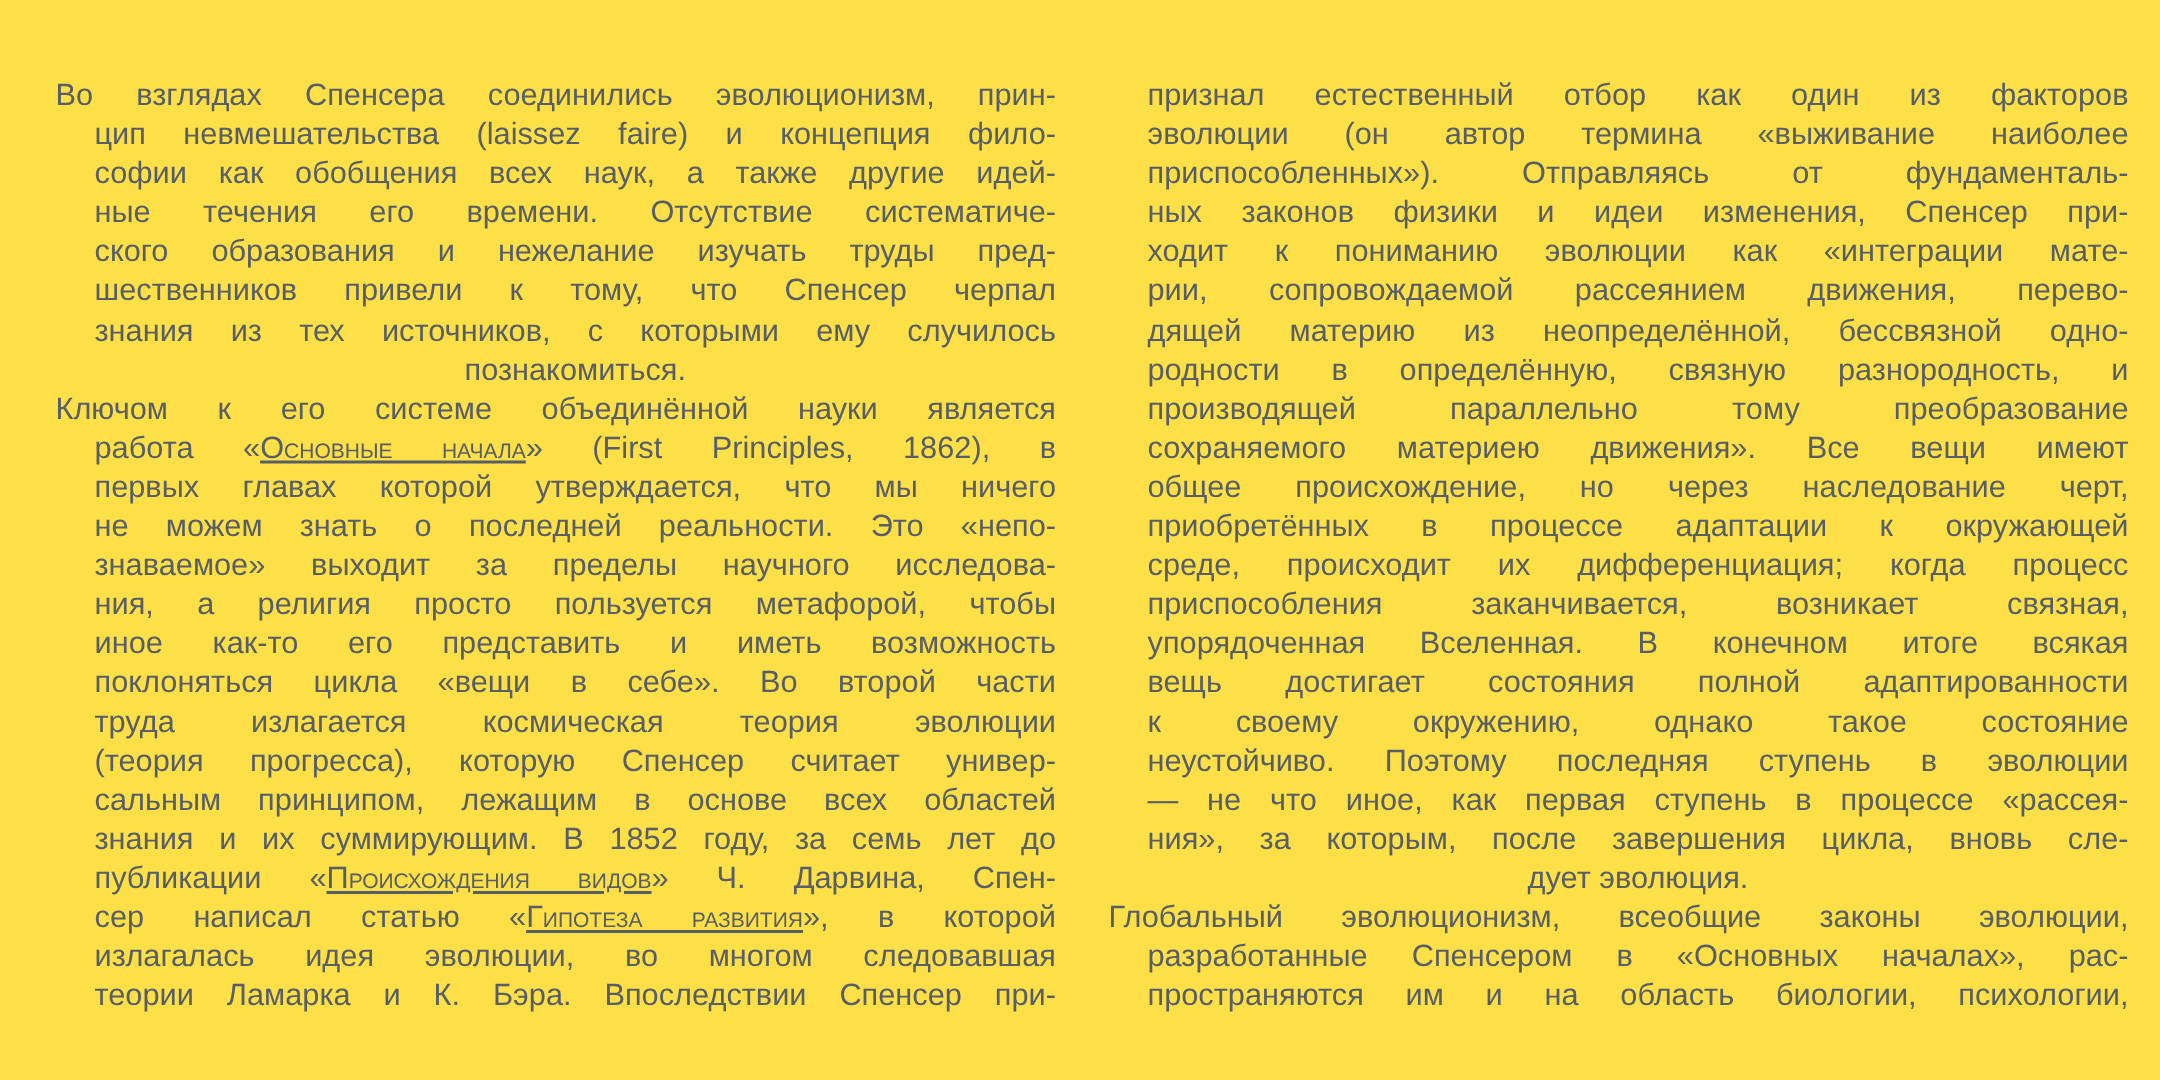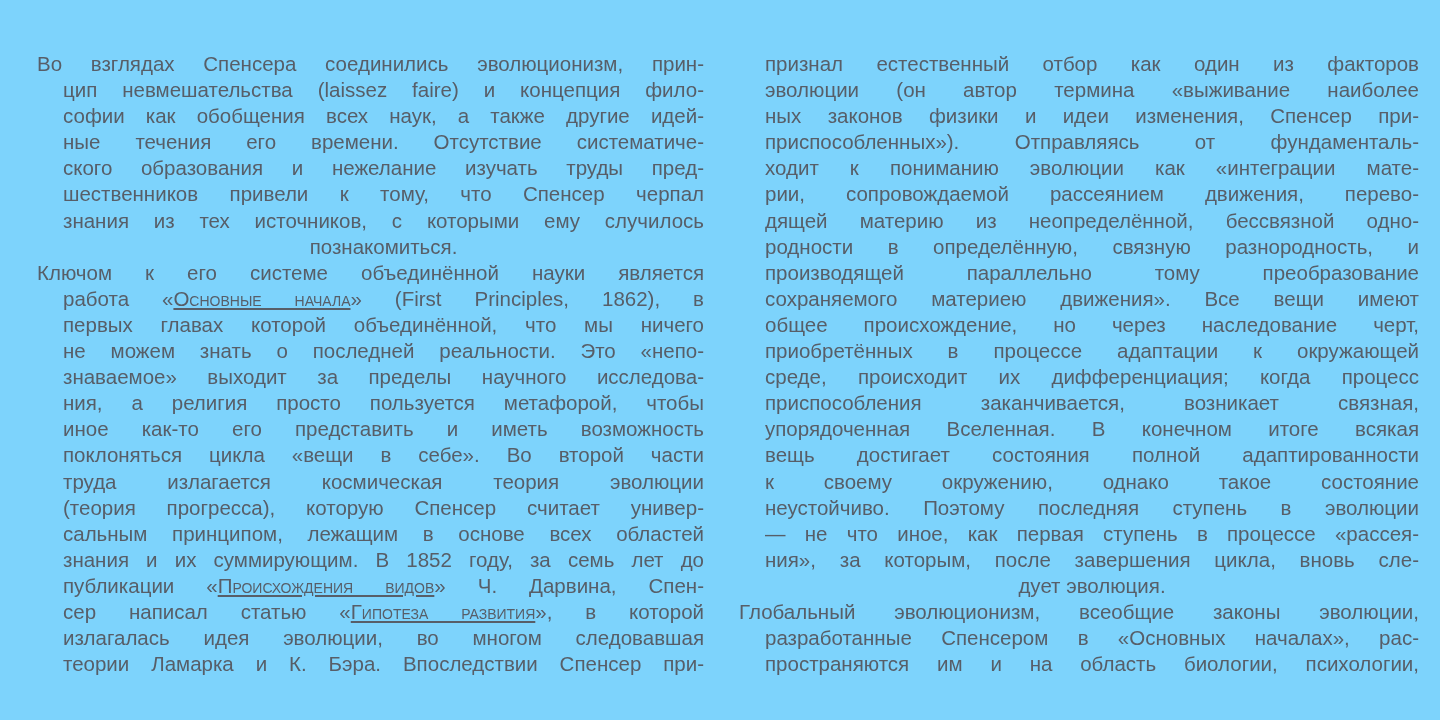--- a/index.html
+++ b/index.html
@@ -31,53 +31,53 @@
   .line.just {
     text-align: justify;
     text-align-last: justify;
   }
   .line.indent { padding-left: 26px; }
   .sc { font-variant: small-caps; text-decoration: underline; }
 </style>
 </head>
 <body>
 
-<div class="screen" style="background: #7dd3fc;">
+<div class="screen" style="background: #fde047;">
   <div class="page">
     <div class="col col-left" style="color: rgb(87, 94, 104);">
         <div class="line just"><span>Во взглядах Спенсера соединились эволюционизм, прин-</span></div>
         <div class="line indent just"><span>цип невмешательства (laissez faire) и концепция фило-</span></div>
         <div class="line indent just"><span>софии как обобщения всех наук, а также другие идей-</span></div>
         <div class="line indent just"><span>ные течения его времени. Отсутствие систематиче-</span></div>
         <div class="line indent just"><span>ского образования и нежелание изучать труды пред-</span></div>
         <div class="line indent just"><span>шественников привели к тому, что Спенсер черпал</span></div>
         <div class="line indent just"><span>знания из тех источников, с которыми ему случилось</span></div>
         <div class="line indent"><span>познакомиться.</span></div>
         <div class="line just"><span>Ключом к его системе объединённой науки является</span></div>
         <div class="line indent just"><span>работа «</span><span class="sc">Основные начала</span><span>» (First Principles, 1862), в</span></div>
-        <div class="line indent just"><span>первых главах которой объединённой, что мы ничего</span></div>
+        <div class="line indent just"><span>первых главах которой утверждается, что мы ничего</span></div>
         <div class="line indent just"><span>не можем знать о последней реальности. Это «непо-</span></div>
         <div class="line indent just"><span>знаваемое» выходит за пределы научного исследова-</span></div>
         <div class="line indent just"><span>ния, а религия просто пользуется метафорой, чтобы</span></div>
         <div class="line indent just"><span>иное как-то его представить и иметь возможность</span></div>
         <div class="line indent just"><span>поклоняться цикла «вещи в себе». Во второй части</span></div>
         <div class="line indent just"><span>труда излагается космическая теория эволюции</span></div>
         <div class="line indent just"><span>(теория прогресса), которую Спенсер считает универ-</span></div>
         <div class="line indent just"><span>сальным принципом, лежащим в основе всех областей</span></div>
         <div class="line indent just"><span>знания и их суммирующим. В 1852 году, за семь лет до</span></div>
         <div class="line indent just"><span>публикации «</span><span class="sc">Происхождения видов</span><span>» Ч. Дарвина, Спен-</span></div>
         <div class="line indent just"><span>сер написал статью «</span><span class="sc">Гипотеза развития</span><span>», в которой</span></div>
         <div class="line indent just"><span>излагалась идея эволюции, во многом следовавшая</span></div>
         <div class="line indent just"><span>теории Ламарка и К. Бэра. Впоследствии Спенсер при-</span></div>
       </div>
     <div class="col col-right" style="color: rgb(87, 94, 104);">
         <div class="line indent just"><span>признал естественный отбор как один из факторов</span></div>
         <div class="line indent just"><span>эволюции (он автор термина «выживание наиболее</span></div>
+        <div class="line indent just"><span>приспособленных»). Отправляясь от фундаменталь-</span></div>
         <div class="line indent just"><span>ных законов физики и идеи изменения, Спенсер при-</span></div>
-        <div class="line indent just"><span>приспособленных»). Отправляясь от фундаменталь-</span></div>
         <div class="line indent just"><span>ходит к пониманию эволюции как «интеграции мате-</span></div>
         <div class="line indent just"><span>рии, сопровождаемой рассеянием движения, перево-</span></div>
         <div class="line indent just"><span>дящей материю из неопределённой, бессвязной одно-</span></div>
         <div class="line indent just"><span>родности в определённую, связную разнородность, и</span></div>
         <div class="line indent just"><span>производящей параллельно тому преобразование</span></div>
         <div class="line indent just"><span>сохраняемого материею движения». Все вещи имеют</span></div>
         <div class="line indent just"><span>общее происхождение, но через наследование черт,</span></div>
         <div class="line indent just"><span>приобретённых в процессе адаптации к окружающей</span></div>
         <div class="line indent just"><span>среде, происходит их дифференциация; когда процесс</span></div>
         <div class="line indent just"><span>приспособления заканчивается, возникает связная,</span></div>

